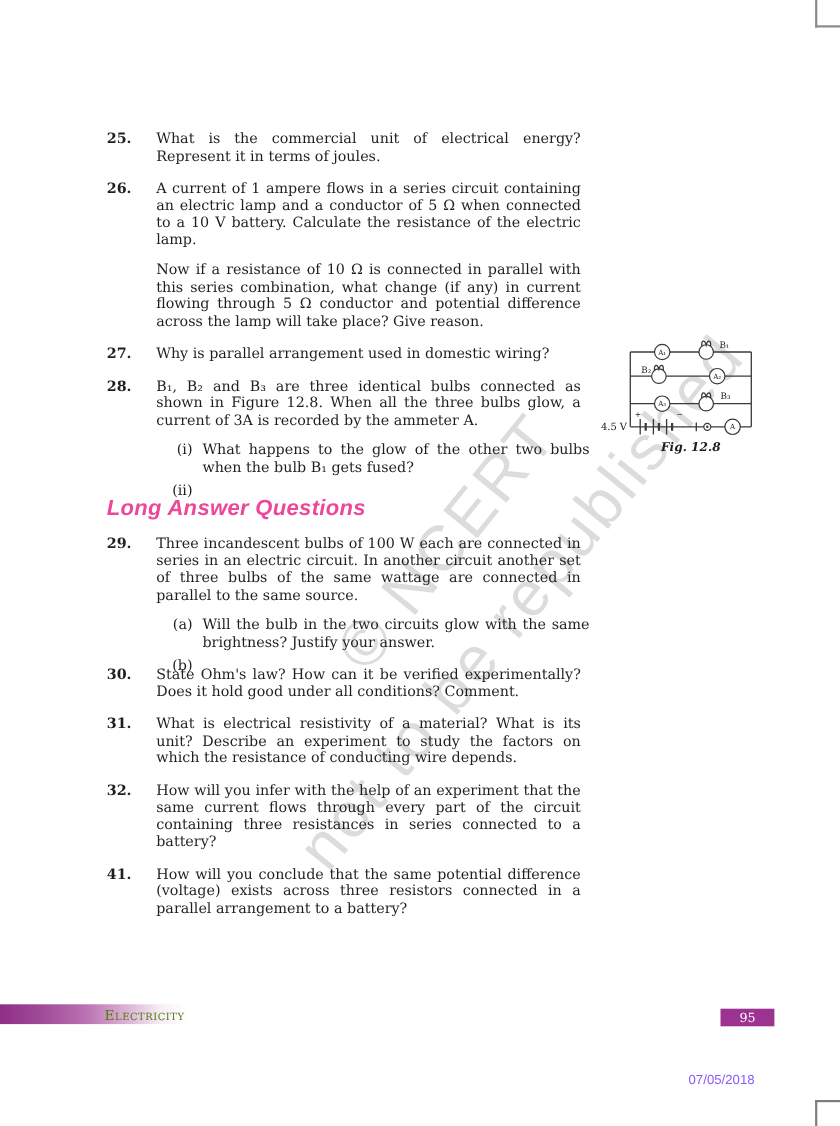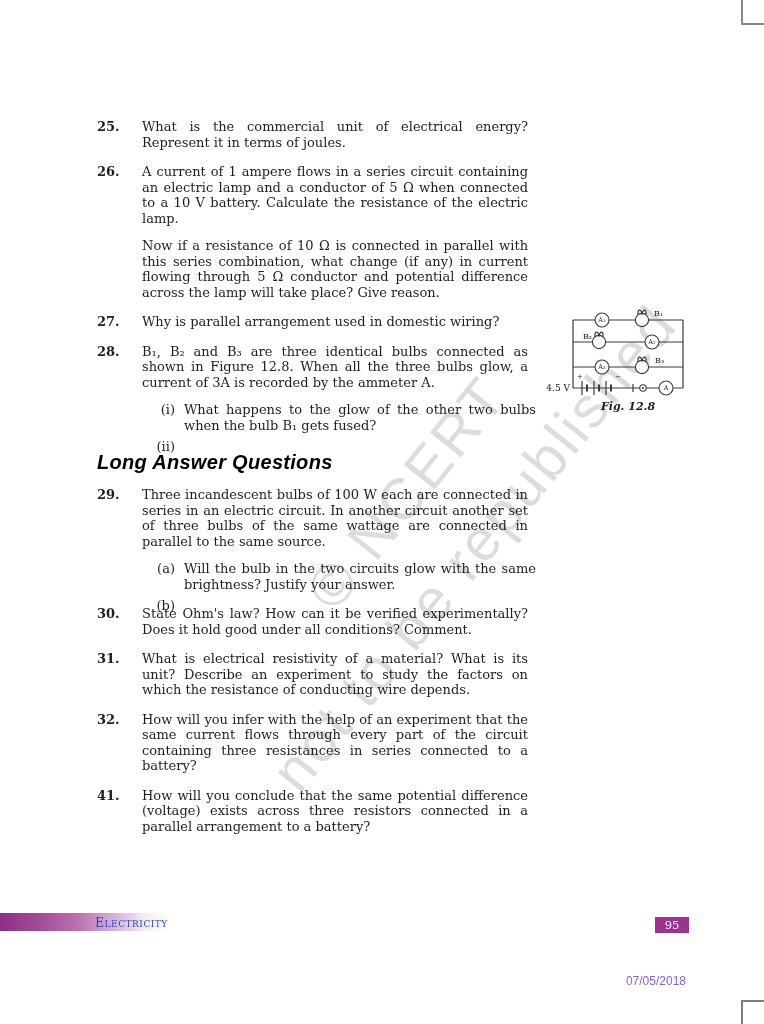--- a/index.html
+++ b/index.html
@@ -44,44 +44,44 @@
   .sub { position:relative; padding-left:50px; margin-top:6px; }
   .sub .sublabel { position:absolute; left:0; top:0; width:45px; text-align:right; }
   .sub .subtext { margin:4px; text-align:justify; }
 
   .section-heading {
     margin:18px 0 14px 0;
     font-family:"Liberation Sans",sans-serif;
     font-style:italic; font-weight:bold;
     font-size:20px; line-height:22px;
     letter-spacing:0.3px;
-    color:#000000;
+    color:#ec4899;
   }
 
   
   .figure { position:absolute; left:540px; top:300px; width:160px; height:125px; z-index:2; }
   .figure svg { display:block; }
   .fig-caption {
     position:absolute; left:0; top:100px; width:176px;
     text-align:center; font-weight:bold; font-style:italic; font-size:11px;
   }
 
   
   .footer-bar {
     position:absolute; left:0; top:913px; width:170px; height:18px;
     background:linear-gradient(90deg,#8e2f85 0%,#a04b97 22%,#b96fb1 45%,#dcb3d6 68%,#f7eef6 86%,#ffffff 100%);
     z-index:2;
   }
   .chapter-label {
     position:absolute; left:95px; top:914px; height:18px; line-height:17px;
-    font-variant:small-caps; font-size:12.5px; letter-spacing:0.5px; color:#1d4ed8;
+    font-variant:small-caps; font-size:12.5px; letter-spacing:0.5px; color:#4d7c0f;
     z-index:3;
   }
   .page-badge {
-    position:absolute; left:655px; top:917px; width:34px; height:16px;
+    position:absolute; left:655px; top:917px; width:49px; height:16px;
     background:#9c3390; color:#ffffff;
     text-align:center; line-height:16px; font-size:11.5px;
     z-index:3;
   }
   .date-stamp {
     position:absolute; right:78px; top:974px;
     font-family:"Liberation Sans",sans-serif; font-size:12px; color:#8b5cf6;
     z-index:2;
   }
 

